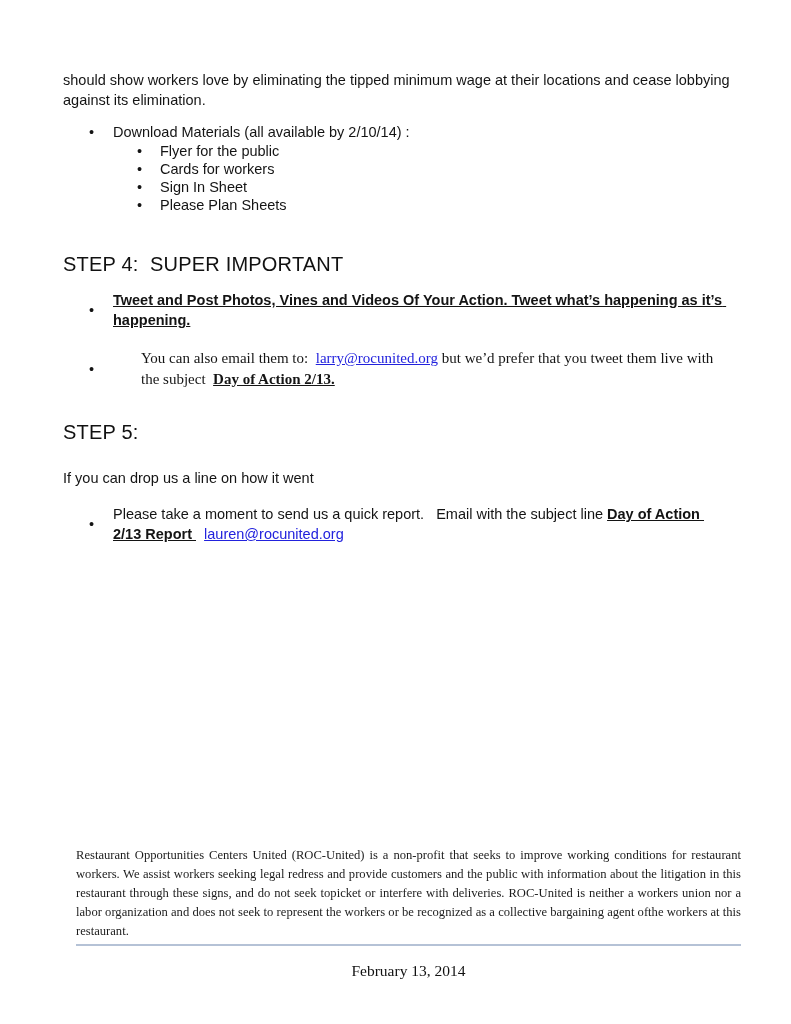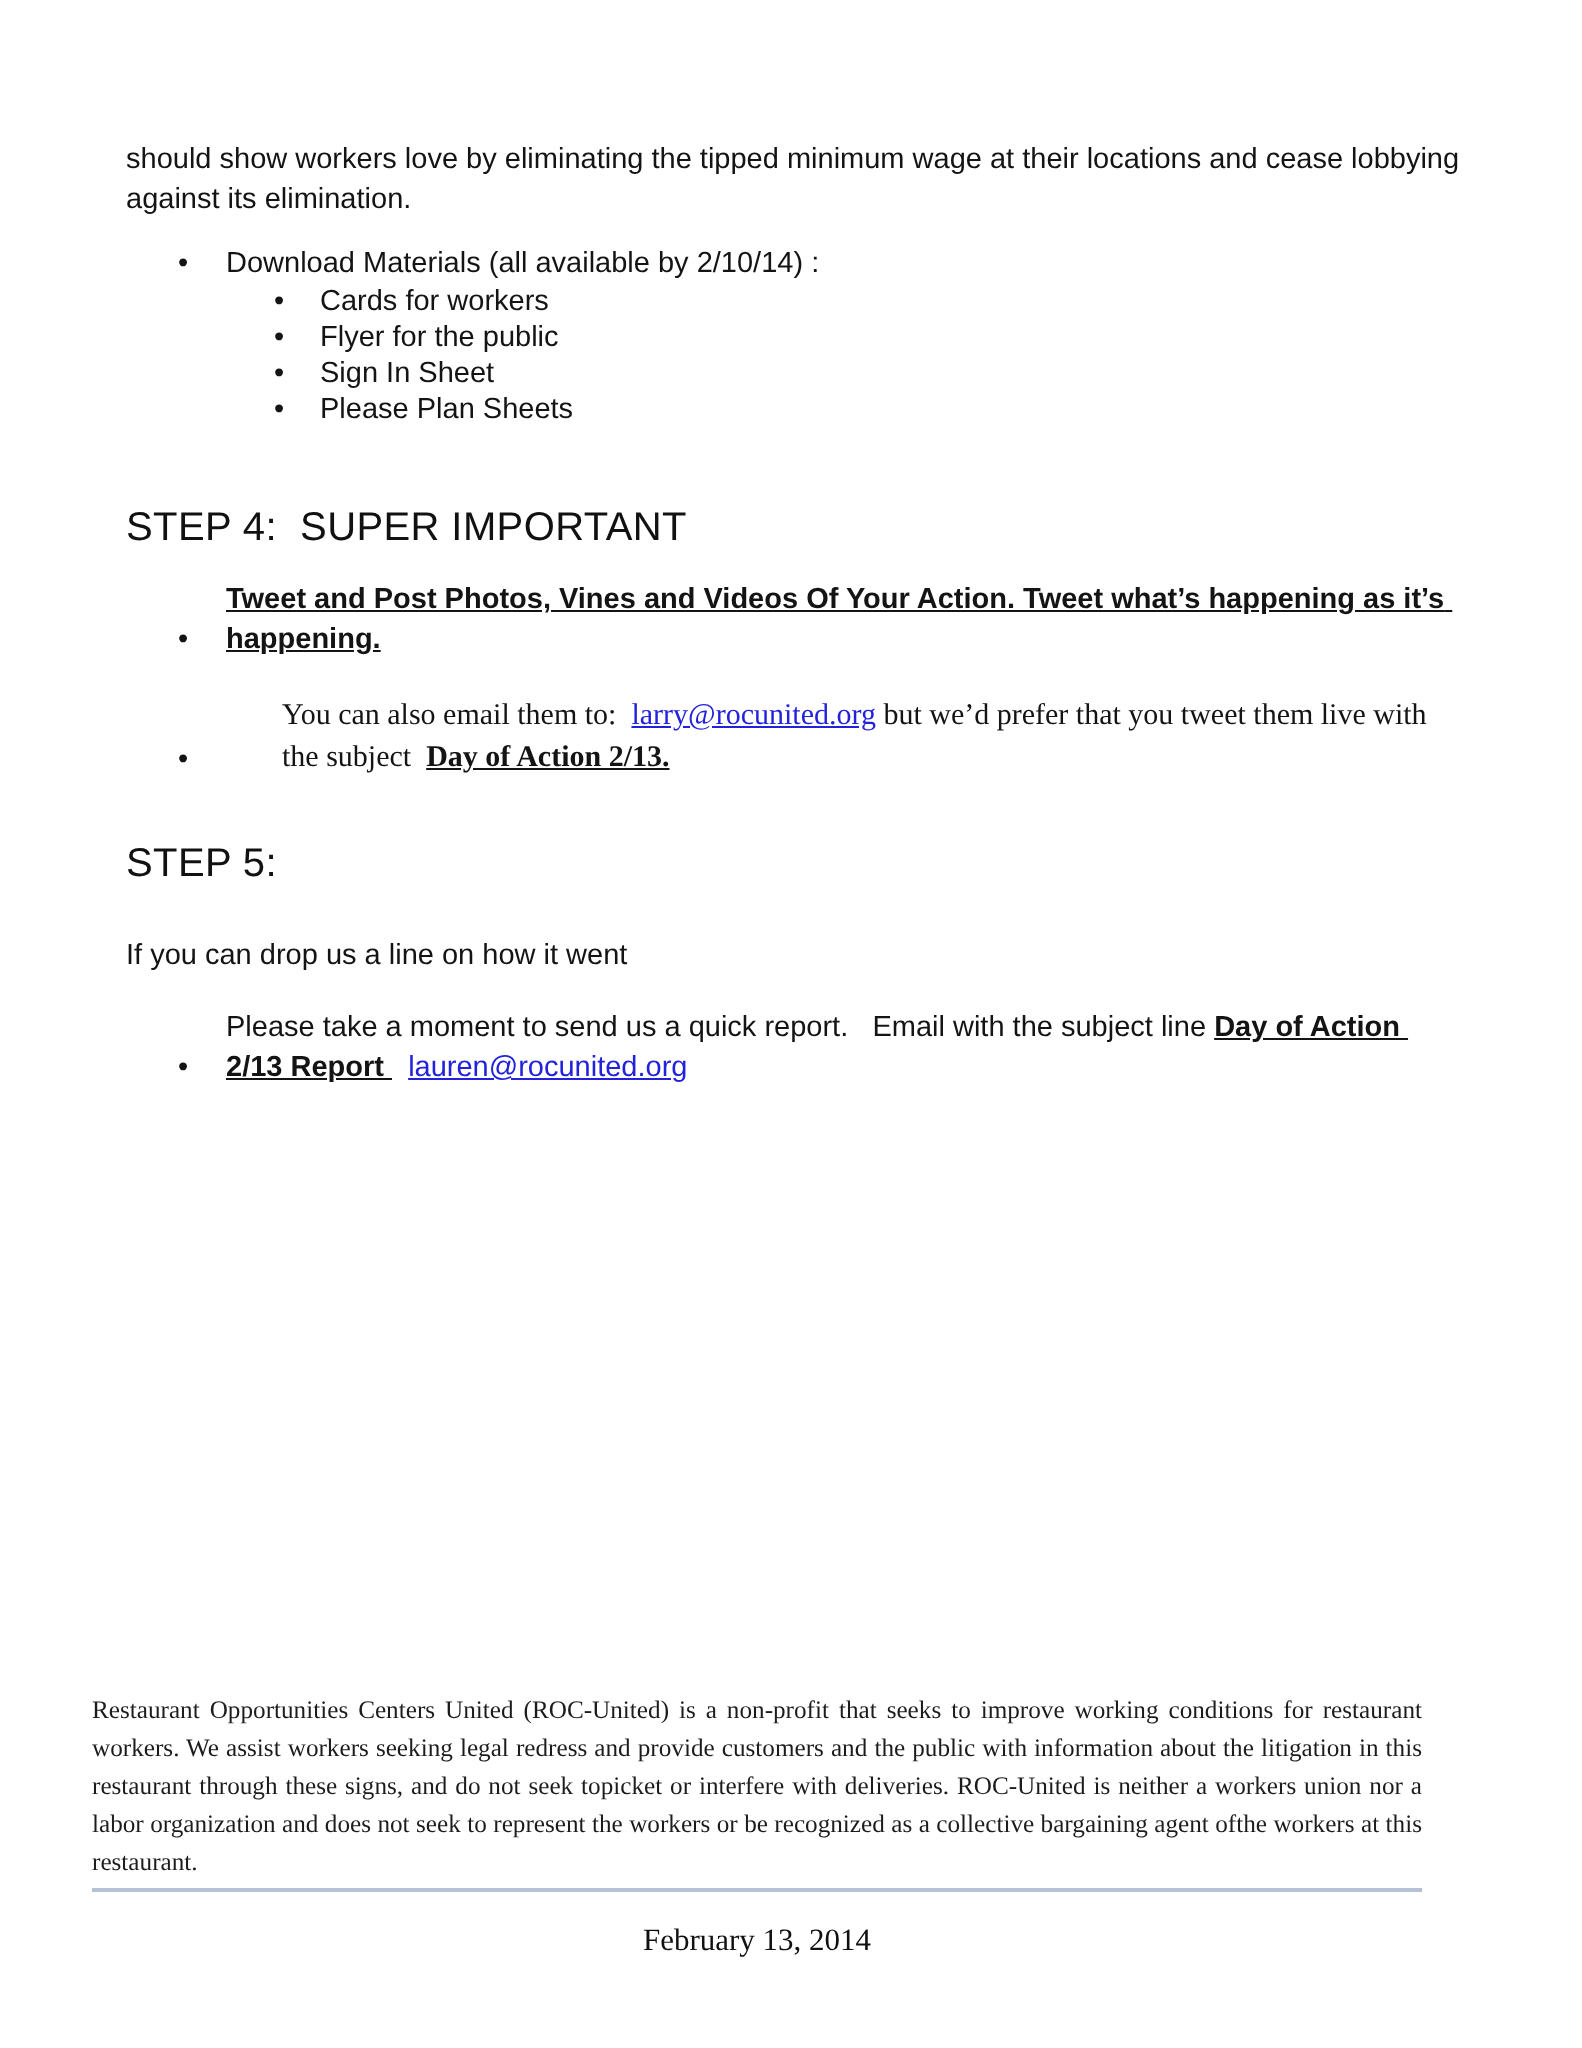--- a/index.html
+++ b/index.html
@@ -15,21 +15,21 @@
 
   .body-text {
     font-size: 14.5px;
     line-height: 20px;
     color: #141414;
     white-space: pre-wrap;
     margin: 0;
   }
 
   
-  .bullet-row { display: flex; align-items: flex-end; margin: 0; }
+  .bullet-row { display: flex; align-items: center; margin: 0; }
   .bullet-row .marker {
     flex: 0 0 auto;
     width: 24px;
     text-align: left;
     padding-left: 26px;
     line-height: 20px;
     font-size: 14.5px;
     color: #141414;
   }
   .bullet-row .marker::before { content: "\2022"; }
@@ -66,21 +66,21 @@
   .mt-16 { margin-top: 16px; }
   .mt-18 { margin-top: 18px; gap: 28px; }
   .mt-20 { margin-top: 14px; }
   .mt-22 { margin-top: 38px; }
   .mt-24 { margin-top: 24px; }
   .mt-30 { margin-top: 30px; }
 
   
   .footer-block {
     position: absolute;
-    left: 46px;
+    left: 76px;
     width: 665px;
     top: 846px;
   }
   .disclaimer {
     font-family: "Liberation Serif", serif;
     font-size: 12.6px;
     line-height: 19px;
     text-align: justify;
     color: #1c1c1c;
     margin: 0;
@@ -107,25 +107,25 @@
 
     <p class="body-text">should show workers love by eliminating the tipped minimum wage at their locations and cease lobbying against its elimination.</p>
 
     <div class="bullet-row mt-12">
       <span class="marker"></span>
       <span class="bullet-text body-text">Download Materials (all available by 2/10/14) :</span>
     </div>
 
     <div class="bullet-row sub-bullet">
       <span class="marker"></span>
-      <span class="bullet-text body-text">Cards for workers</span>
+      <span class="bullet-text body-text">Flyer for the public</span>
     </div>
     <div class="bullet-row sub-bullet">
       <span class="marker"></span>
-      <span class="bullet-text body-text">Flyer for the public</span>
+      <span class="bullet-text body-text">Cards for workers</span>
     </div>
     <div class="bullet-row sub-bullet">
       <span class="marker"></span>
       <span class="bullet-text body-text">Sign In Sheet</span>
     </div>
     <div class="bullet-row sub-bullet">
       <span class="marker"></span>
       <span class="bullet-text body-text">Please Plan Sheets</span>
     </div>
 

